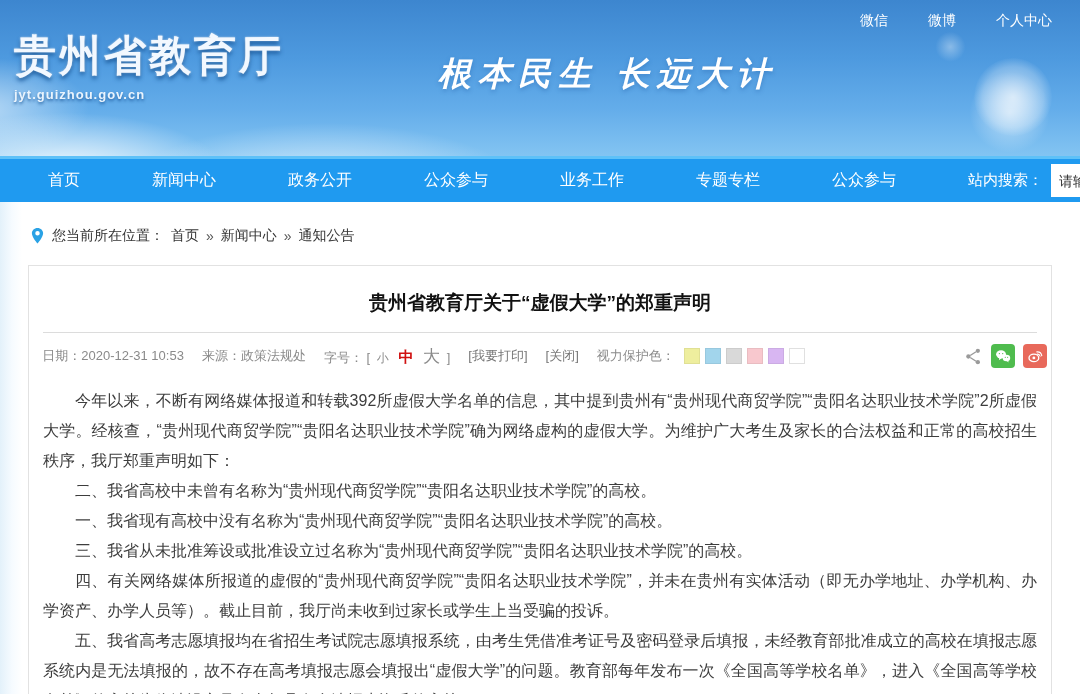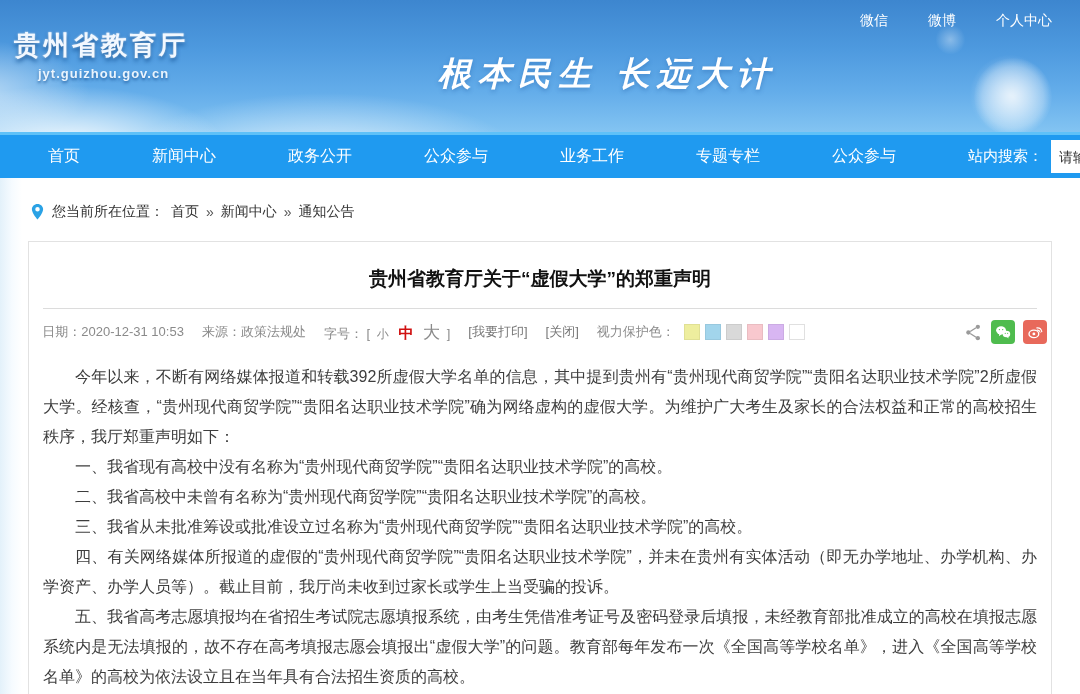--- a/index.html
+++ b/index.html
@@ -1,36 +1,36 @@
 <!DOCTYPE html>
 <html><head>
 <meta charset="utf-8">
 <style>
   * { margin:0; padding:0; box-sizing:border-box; }
   html,body { width:1080px; height:694px; overflow:hidden; background:#fff;
     font-family:"Liberation Sans","DejaVu Sans",sans-serif; }
 
   
   .site-header{
-    position:relative; height:132px; overflow:hidden;
+    position:relative; height:156px; overflow:hidden;
     background:
       radial-gradient(ellipse 260px 100px at 6% 112%, rgba(255,255,255,.95), rgba(255,255,255,0) 62%),
       radial-gradient(ellipse 340px 120px at 30% 125%, rgba(255,255,255,.75), rgba(255,255,255,0) 60%),
       radial-gradient(ellipse 170px 80px at -2% 70%, rgba(255,255,255,.55), rgba(255,255,255,0) 65%),
       radial-gradient(circle 56px at 93.5% 72%, rgba(255,255,255,.55), rgba(255,255,255,0) 72%),
       radial-gradient(circle 20px at 88% 30%, rgba(255,255,255,.35), rgba(255,255,255,0) 75%),
       linear-gradient(180deg,#3d86cf 0%, #4e9adf 38%, #64adea 70%, #83c4f2 100%);
   }
   .top-links{ position:absolute; top:12px; right:28px; display:flex; gap:40px; }
   .top-links a{ color:#fff; font-size:14px; text-decoration:none; cursor:pointer; }
   .logo{ position:absolute; left:14px; top:28px; cursor:pointer; }
-  .logo-title{ font-size:26px; font-weight:800; letter-spacing:3px; color:#f2f8ff;
+  .logo-title{ font-size:42px; font-weight:800; letter-spacing:3px; color:#f2f8ff;
     text-shadow:0 3px 4px rgba(22,84,150,.9), 0 0 2px rgba(255,255,255,.9); }
   .logo-url{ font-size:13px; color:#eaf4fd; letter-spacing:1px; margin-top:3px;
-    text-shadow:0 2px 3px rgba(22,84,150,.8); font-weight:bold;margin-left:24px; }
+    text-shadow:0 2px 3px rgba(22,84,150,.8); font-weight:bold; }
   .slogan{ position:absolute; left:438px; top:52px; color:#fff; font-size:33px;
     font-family:"DejaVu Serif","Liberation Serif",serif; font-style:italic; font-weight:bold;
     letter-spacing:7px; text-shadow:0 2px 4px rgba(40,100,170,.45); white-space:nowrap; }
   .dandelion{ position:absolute; right:28px; top:58px; width:78px; height:78px; border-radius:50%;
     background:radial-gradient(circle at 50% 50%, rgba(255,255,255,.65) 0%, rgba(255,255,255,.25) 55%, rgba(255,255,255,0) 72%); }
 
   
   .main-nav{ height:46px; background:#1f9af0; border-top:3px solid #5ec1f8;
     display:flex; align-items:center; padding-left:48px; }
   .nav-item{ color:#fff; font-size:16px; text-decoration:none; margin-right:72px;
@@ -188,21 +188,21 @@
               <circle cx="10.5" cy="14.5" r="1.9" fill="#fff"></circle>
               <path d="M14.5 6.5 q5.5 -0.5 6.5 5" fill="none" stroke="#fff" stroke-width="1.6" stroke-linecap="round"></path>
               <path d="M15 9.5 q3.2 -0.3 3.8 2.8" fill="none" stroke="#fff" stroke-width="1.4" stroke-linecap="round"></path>
             </svg>
         </span>
       </span>
     </div>
 
     <div class="article-body">
       <p>今年以来，不断有网络媒体报道和转载392所虚假大学名单的信息，其中提到贵州有“贵州现代商贸学院”“贵阳名达职业技术学院”2所虚假大学。经核查，“贵州现代商贸学院”“贵阳名达职业技术学院”确为网络虚构的虚假大学。为维护广大考生及家长的合法权益和正常的高校招生秩序，我厅郑重声明如下：</p>
+      <p>二、我省高校中未曾有名称为“贵州现代商贸学院”“贵阳名达职业技术学院”的高校。</p>
       <p>一、我省现有高校中没有名称为“贵州现代商贸学院”“贵阳名达职业技术学院”的高校。</p>
-      <p>二、我省高校中未曾有名称为“贵州现代商贸学院”“贵阳名达职业技术学院”的高校。</p>
       <p>三、我省从未批准筹设或批准设立过名称为“贵州现代商贸学院”“贵阳名达职业技术学院”的高校。</p>
       <p>四、有关网络媒体所报道的虚假的“贵州现代商贸学院”“贵阳名达职业技术学院”，并未在贵州有实体活动（即无办学地址、办学机构、办学资产、办学人员等）。截止目前，我厅尚未收到过家长或学生上当受骗的投诉。</p>
       <p>五、我省高考志愿填报均在省招生考试院志愿填报系统，由考生凭借准考证号及密码登录后填报，未经教育部批准成立的高校在填报志愿系统内是无法填报的，故不存在高考填报志愿会填报出“虚假大学”的问题。教育部每年发布一次《全国高等学校名单》，进入《全国高等学校名单》的高校为依法设立且在当年具有合法招生资质的高校。</p>
     </div>
 
   </div>
 </div>
 
 </body></html>

